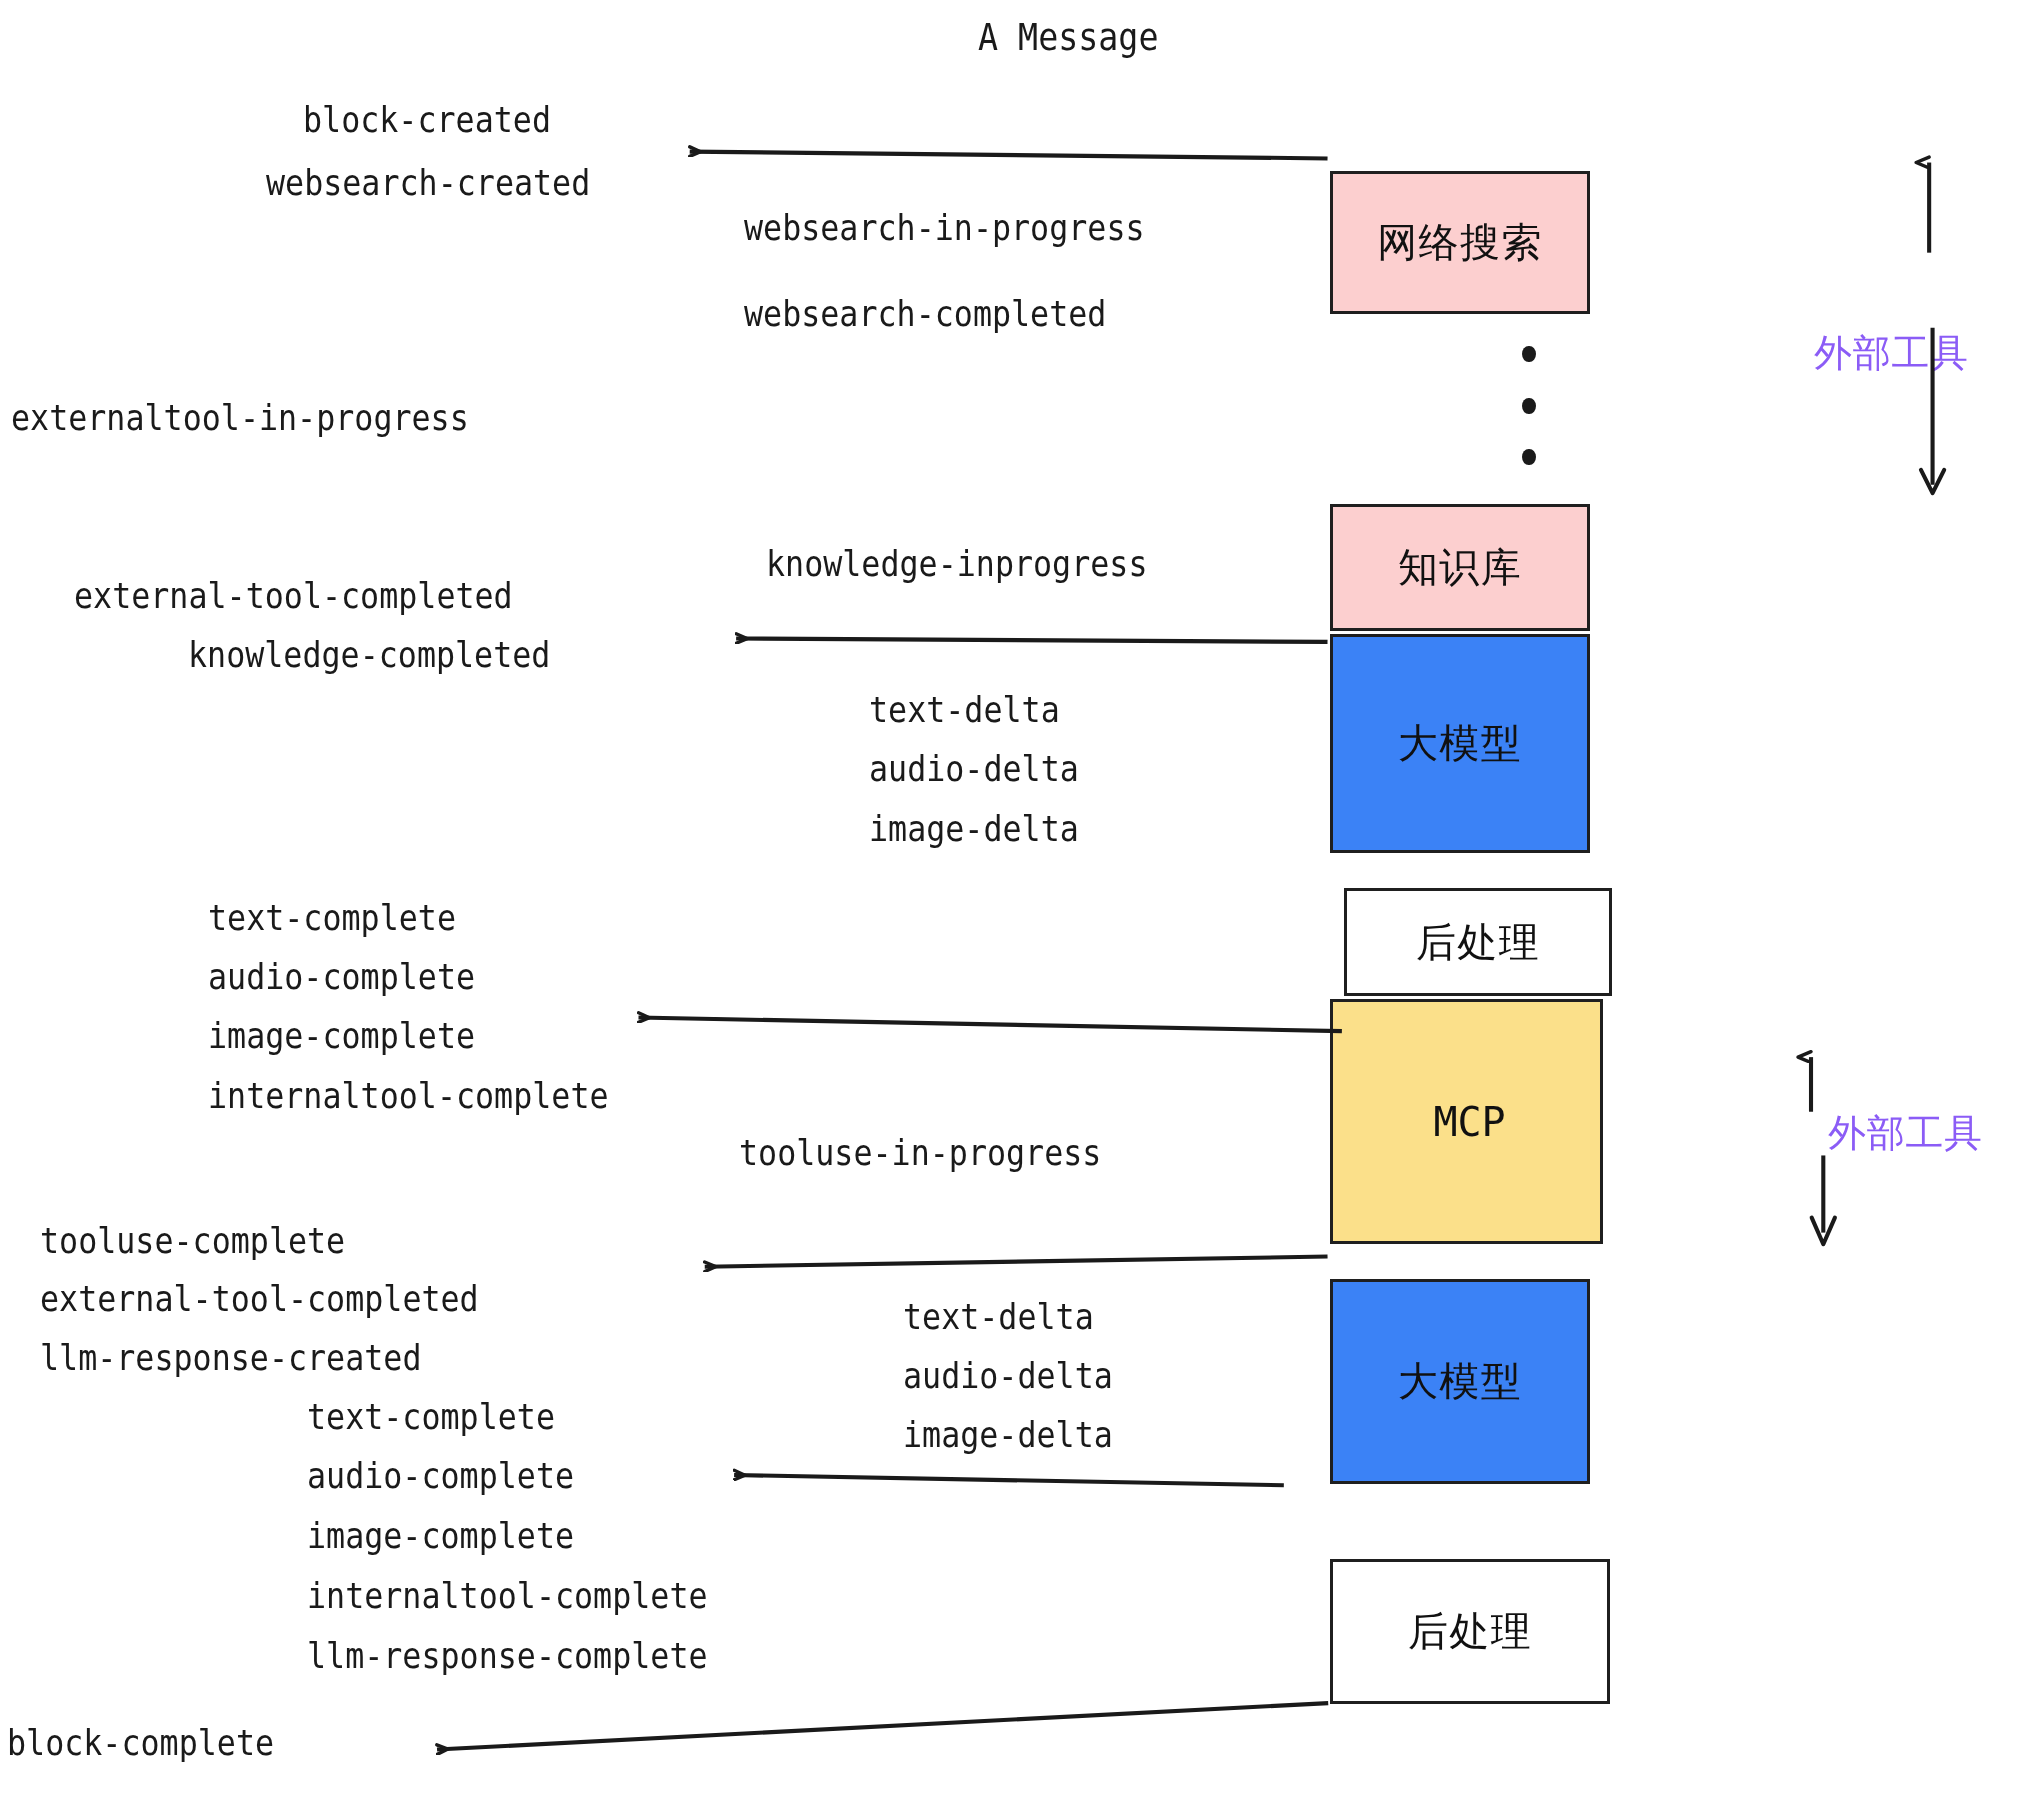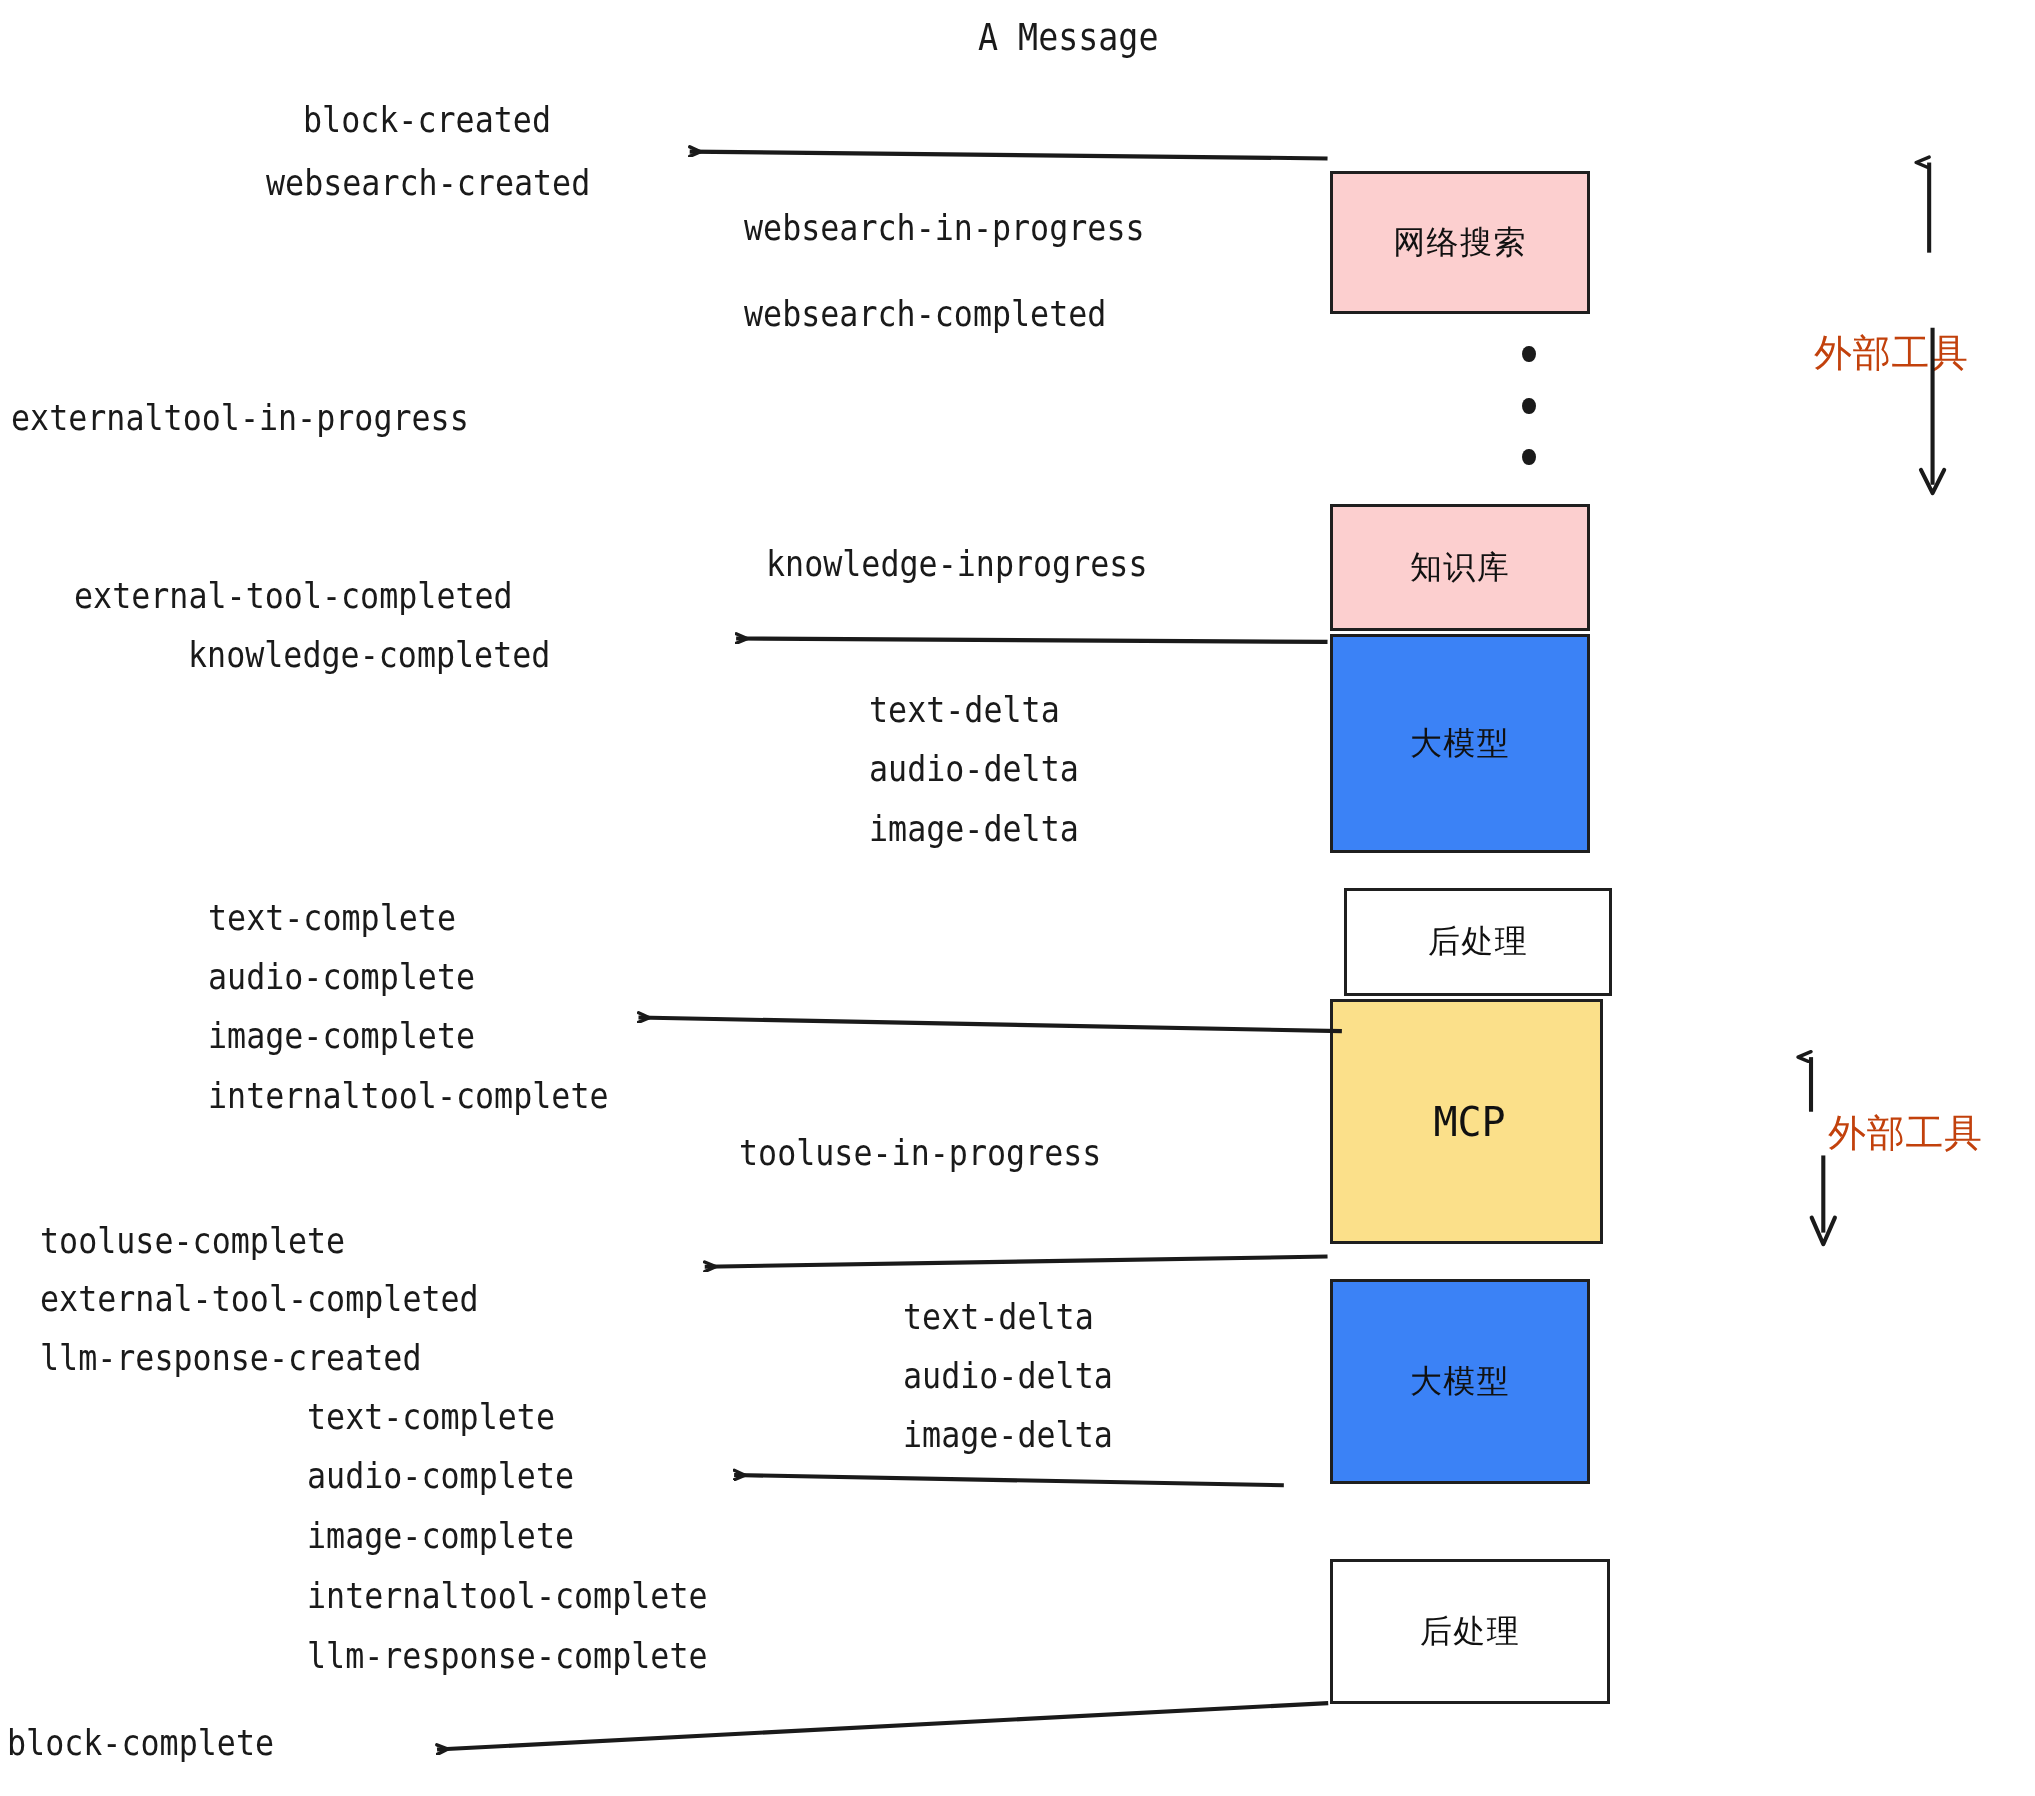--- a/index.html
+++ b/index.html
@@ -42,41 +42,41 @@
 
   
   .node {
     position: absolute;
     box-sizing: border-box;
     border: 3.4px solid #1f1f1f;
     display: flex;
     align-items: center;
     justify-content: center;
     font-family: Liberation Serif, serif;
-    font-size: 32px;
+    font-size: 40px;
     color: #111111;
     letter-spacing: 1.4px;
   }
   .node.pink   { background: #fccfcf; }
   .node.green  { background: #3b82f6; }
   .node.yellow { background: #fbe08a; }
   .node.white  { background: #ffffff; }
   .node.mcp {
     font-family: "DejaVu Sans Mono", "Liberation Mono", monospace;
     font-size: 40px;
     letter-spacing: 0px;
   }
 
   
   .sidelabel {
     position: absolute;
     white-space: pre;
     font-family: "DejaVu Sans", "Liberation Sans", sans-serif;
     font-size: 38px;
-    color: #c2410c;
+    color: #8b5cf6;
     letter-spacing: 0.7px;
   }
 
   
   .dot {
     position: absolute;
     width: 13.7px;
     height: 16.4px;
     border-radius: 50%;
     background: #1a1a1a;

